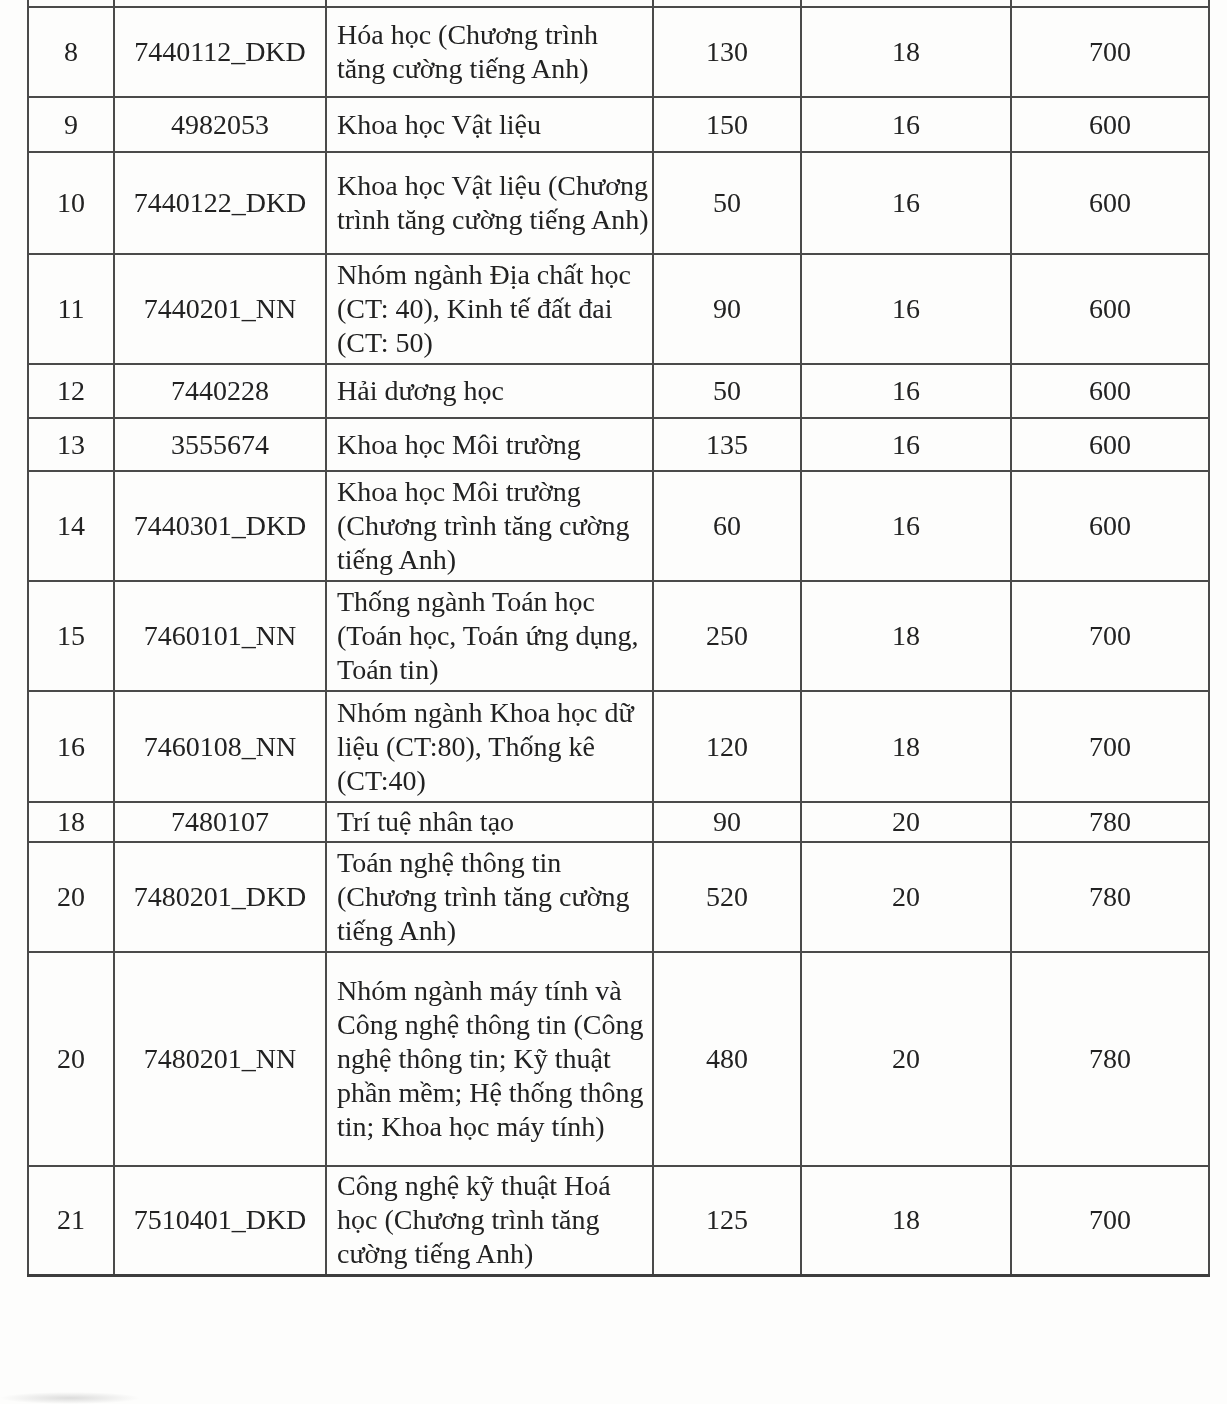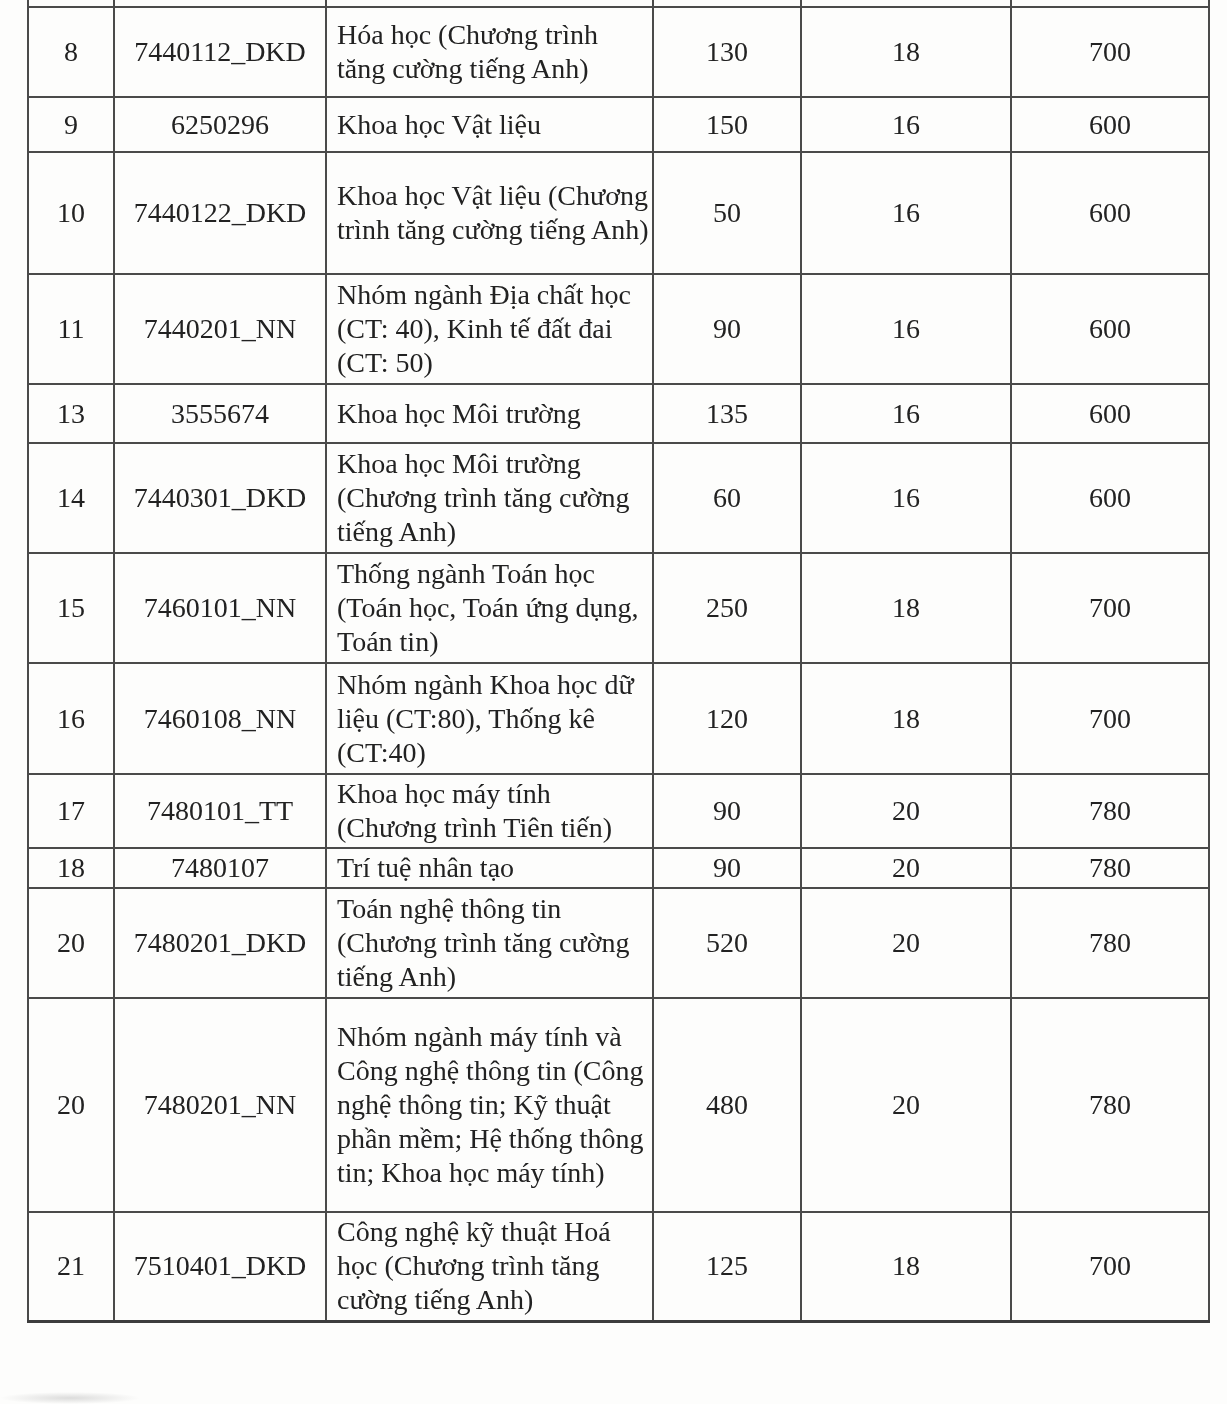--- a/index.html
+++ b/index.html
@@ -88,47 +88,55 @@
         <td>8</td>
         <td>7440112_DKD</td>
         <td class="c-name">Hóa học (Chương trình tăng cường tiếng Anh)</td>
         <td>130</td>
         <td>18</td>
         <td>700</td>
       </tr>
 
       <tr style="height:55px;">
         <td>9</td>
-        <td>6250296</td>
+        <td>4982053</td>
         <td class="c-name">Khoa học Vật liệu</td>
         <td>150</td>
         <td>16</td>
         <td>600</td>
       </tr>
 
-      <tr style="height:122px;">
+      <tr style="height:102px;">
         <td>10</td>
         <td>7440122_DKD</td>
         <td class="c-name">Khoa học Vật liệu (Chương trình tăng cường tiếng Anh)</td>
         <td>50</td>
         <td>16</td>
         <td>600</td>
       </tr>
 
       <tr style="height:110px;">
         <td>11</td>
         <td>7440201_NN</td>
         <td class="c-name">Nhóm ngành Địa chất học (CT: 40), Kinh tế đất đai (CT: 50)</td>
         <td>90</td>
         <td>16</td>
         <td>600</td>
       </tr>
 
-
-      <tr style="height:59px;">
+      <tr style="height:54px;">
+        <td>12</td>
+        <td>7440228</td>
+        <td class="c-name">Hải dương học</td>
+        <td>50</td>
+        <td>16</td>
+        <td>600</td>
+      </tr>
+
+      <tr style="height:53px;">
         <td>13</td>
         <td>3555674</td>
         <td class="c-name">Khoa học Môi trường</td>
         <td>135</td>
         <td>16</td>
         <td>600</td>
       </tr>
 
       <tr style="height:110px;">
         <td>14</td>
@@ -150,28 +158,20 @@
 
       <tr style="height:111px;">
         <td>16</td>
         <td>7460108_NN</td>
         <td class="c-name">Nhóm ngành Khoa học dữ liệu (CT:80), Thống kê (CT:40)</td>
         <td>120</td>
         <td>18</td>
         <td>700</td>
       </tr>
 
-      <tr style="height:74px;">
-        <td>17</td>
-        <td>7480101_TT</td>
-        <td class="c-name">Khoa học máy tính (Chương trình Tiên tiến)</td>
-        <td>90</td>
-        <td>20</td>
-        <td>780</td>
-      </tr>
 
       <tr style="height:38px;">
         <td>18</td>
         <td>7480107</td>
         <td class="c-name">Trí tuệ nhân tạo</td>
         <td>90</td>
         <td>20</td>
         <td>780</td>
       </tr>
 

